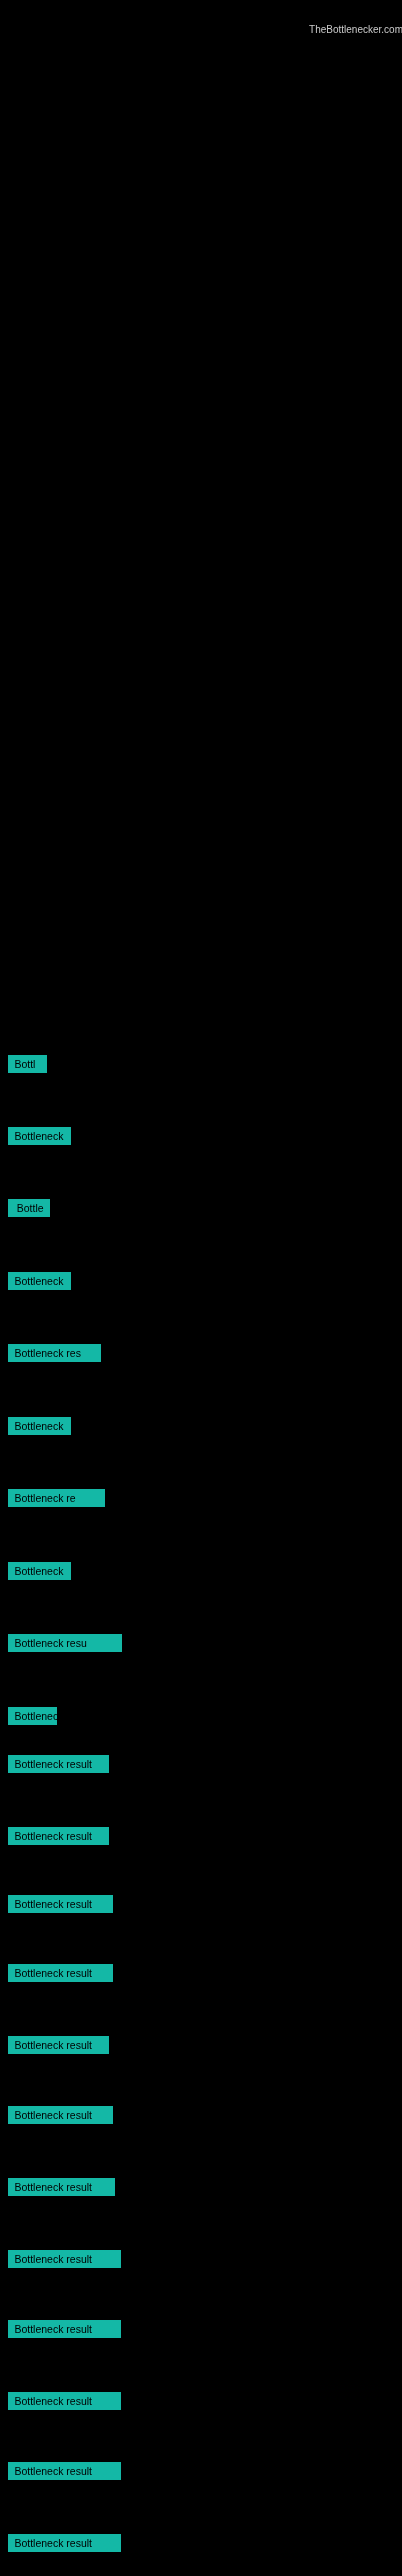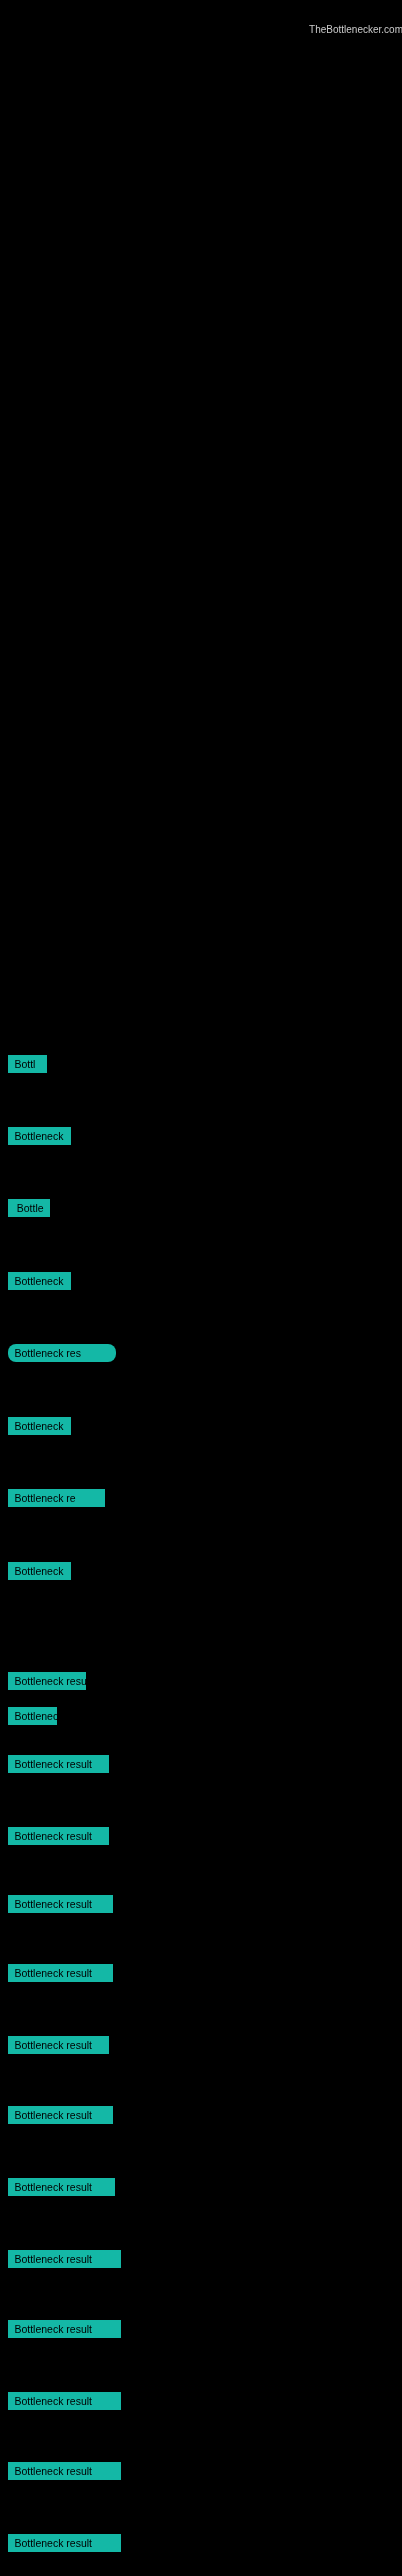--- a/index.html
+++ b/index.html
@@ -38,25 +38,25 @@
   </style>
 </head>
 <body>
 
 <div class="site-title">TheBottlenecker.com</div>
 
 <div class="bottleneck-label" style="top: 1055px; width: 39px;">Bottl</div>
 <div class="bottleneck-label" style="top: 1127px; width: 63px;">Bottleneck</div>
 <div class="bottleneck-label" style="top: 1199px; width: 42px; text-align: right;">Bottle</div>
 <div class="bottleneck-label" style="top: 1272px; width: 63px;">Bottleneck</div>
-<div class="bottleneck-label" style="top: 1344px; width: 108px; border-radius: 8px;">Bottleneck res</div>
+<div class="bottleneck-label" style="top: 1344px; width: 93px;">Bottleneck res</div>
 <div class="bottleneck-label" style="top: 1417px; width: 63px;">Bottleneck</div>
 <div class="bottleneck-label" style="top: 1489px; width: 97px;">Bottleneck re</div>
 <div class="bottleneck-label" style="top: 1562px; width: 63px;">Bottleneck</div>
-<div class="bottleneck-label" style="top: 1634px; width: 78px; margin-top: 38px;">Bottleneck resu</div>
+<div class="bottleneck-label" style="top: 1634px; width: 114px;">Bottleneck resu</div>
 <div class="bottleneck-label" style="top: 1707px; width: 49px;">Bottleneck r</div>
 <div class="bottleneck-label" style="top: 1755px; width: 101px;">Bottleneck result</div>
 <div class="bottleneck-label" style="top: 1827px; width: 101px;">Bottleneck result</div>
 <div class="bottleneck-label" style="top: 1895px; width: 105px;">Bottleneck result</div>
 <div class="bottleneck-label" style="top: 1964px; width: 105px;">Bottleneck result</div>
 <div class="bottleneck-label" style="top: 2036px; width: 101px;">Bottleneck result</div>
 <div class="bottleneck-label" style="top: 2106px; width: 105px;">Bottleneck result</div>
 <div class="bottleneck-label" style="top: 2178px; width: 107px;">Bottleneck result</div>
 <div class="bottleneck-label" style="top: 2250px; width: 113px;">Bottleneck result</div>
 <div class="bottleneck-label" style="top: 2320px; width: 113px;">Bottleneck result</div>

